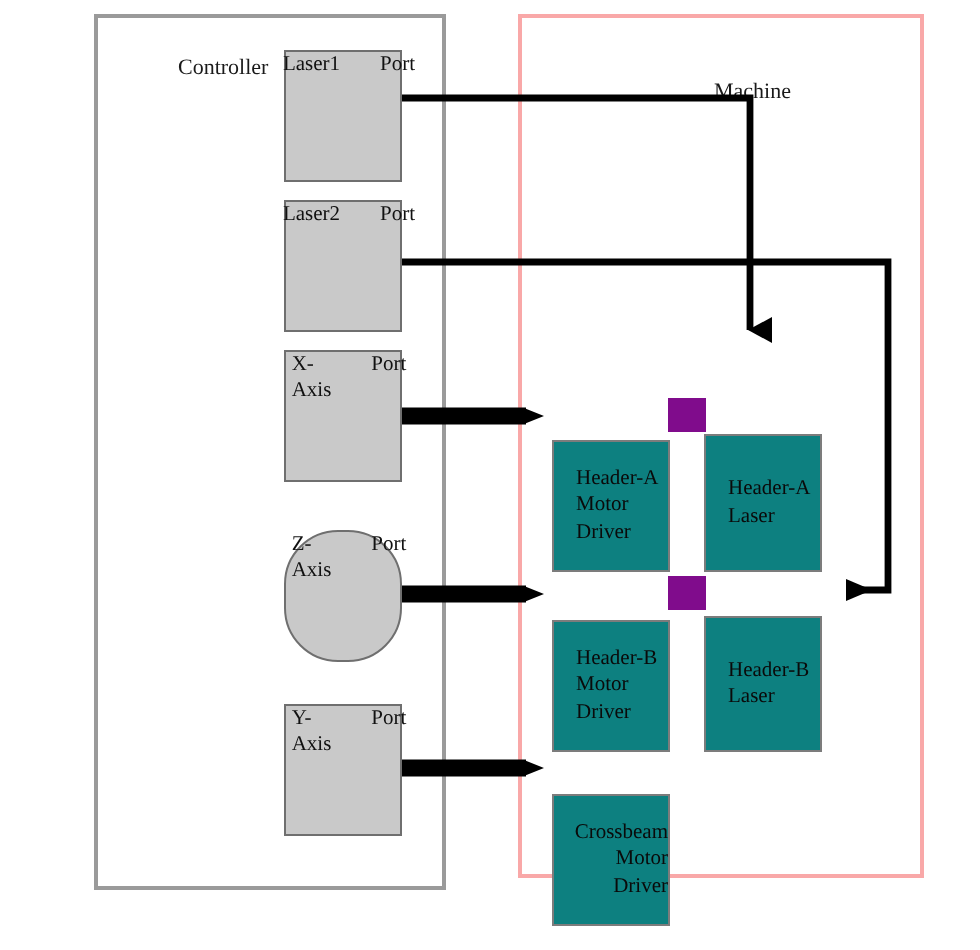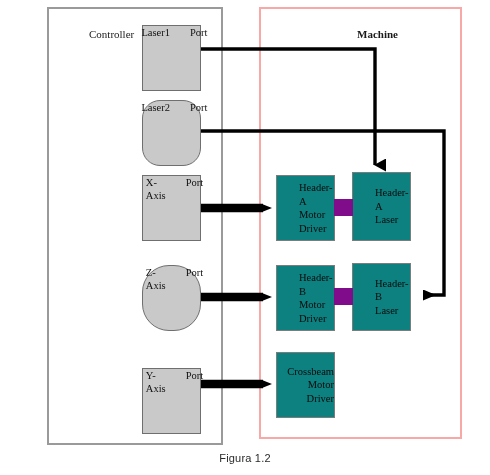--- a/index.html
+++ b/index.html
@@ -36,21 +36,21 @@
     border: 2px solid #f9a8a8;
   }
   .container-label {
     position: absolute;
     font-family: "Liberation Serif", serif;
     font-size: 11px;
     color: #1a1a1a;
     white-space: nowrap;
   }
   #controller-label { left: 68px;  top: 28px; padding-left: 21px; }
-  #machine-label    { left: 357px; top: 28px; font-weight: bold; }
+  #machine-label    { left: 357px; top: 40px; }
 
   
   .port-box {
     position: absolute;
     box-sizing: border-box;
     width: 59px;
     height: 66px;
     left: 142px;
     background: #c9c9c9;
     border: 1px solid #6f6f6f;
@@ -69,24 +69,25 @@
   .teal-box {
     position: absolute;
     box-sizing: border-box;
     width: 59px;
     background: #0d8080;
     border: 1px solid #7c7c7c;
     font-family: "Liberation Serif", serif;
     font-size: 10.5px;
     line-height: 13.5px;
     color: #0a0a0a;
-    padding-left: 22px;
+    padding-left: 11px;
     display: flex;
     flex-direction: column;
     justify-content: center;
+    margin-top: 45px;
   }
 
   
   .purple-link {
     position: absolute;
     background: #800c8c;
     width: 19px;
     height: 17px;
   }
 
@@ -120,33 +121,33 @@
   <div id="controller-box" class="container-box"></div>
   <div id="controller-label" class="container-label">Controller</div>
 
   <div id="machine-box" class="container-box"></div>
   <div id="machine-label" class="container-label">Machine</div>
 
   <div class="port-box" style="top:25px;">
     <span class="l1">Laser1</span>
     <span class="l2">Port</span>
   </div>
-  <div class="port-box" style="top:100px;border-radius:18px;">
+  <div class="port-box" style="top:100px;">
     <span class="l1">Laser2</span>
     <span class="l2">Port</span>
   </div>
   <div class="port-box" style="top:175px;">
     <span class="l1">X-Axis</span>
     <span class="l2">Port</span>
   </div>
   <div class="port-box" style="top:265px;border-radius:27px;">
     <span class="l1">Z-Axis</span>
     <span class="l2">Port</span>
   </div>
-  <div class="port-box" style="top:368px;">
+  <div class="port-box" style="top:352px;">
     <span class="l1">Y-Axis</span>
     <span class="l2">Port</span>
   </div>
 
   <div class="teal-box" style="left:276px; top:175px; height:66px;">
     <span>Header-A</span>
     <span>Motor</span>
     <span>Driver</span>
   </div>
   <div class="teal-box" style="left:352px; top:172px; height:69px;">
@@ -198,15 +199,14 @@
 
     <g>
       <path d="M201,297 L263,297" fill="none" stroke="#000000" stroke-width="8.5" marker-end="url(#arrowR)"></path>
     </g>
 
     <g>
       <path d="M201,384 L263,384" fill="none" stroke="#000000" stroke-width="8.5" marker-end="url(#arrowR)"></path>
     </g>
   </svg>
 
-  <div id="caption">Figura 1.2</div>
 
 </div>
 
 </body></html>

